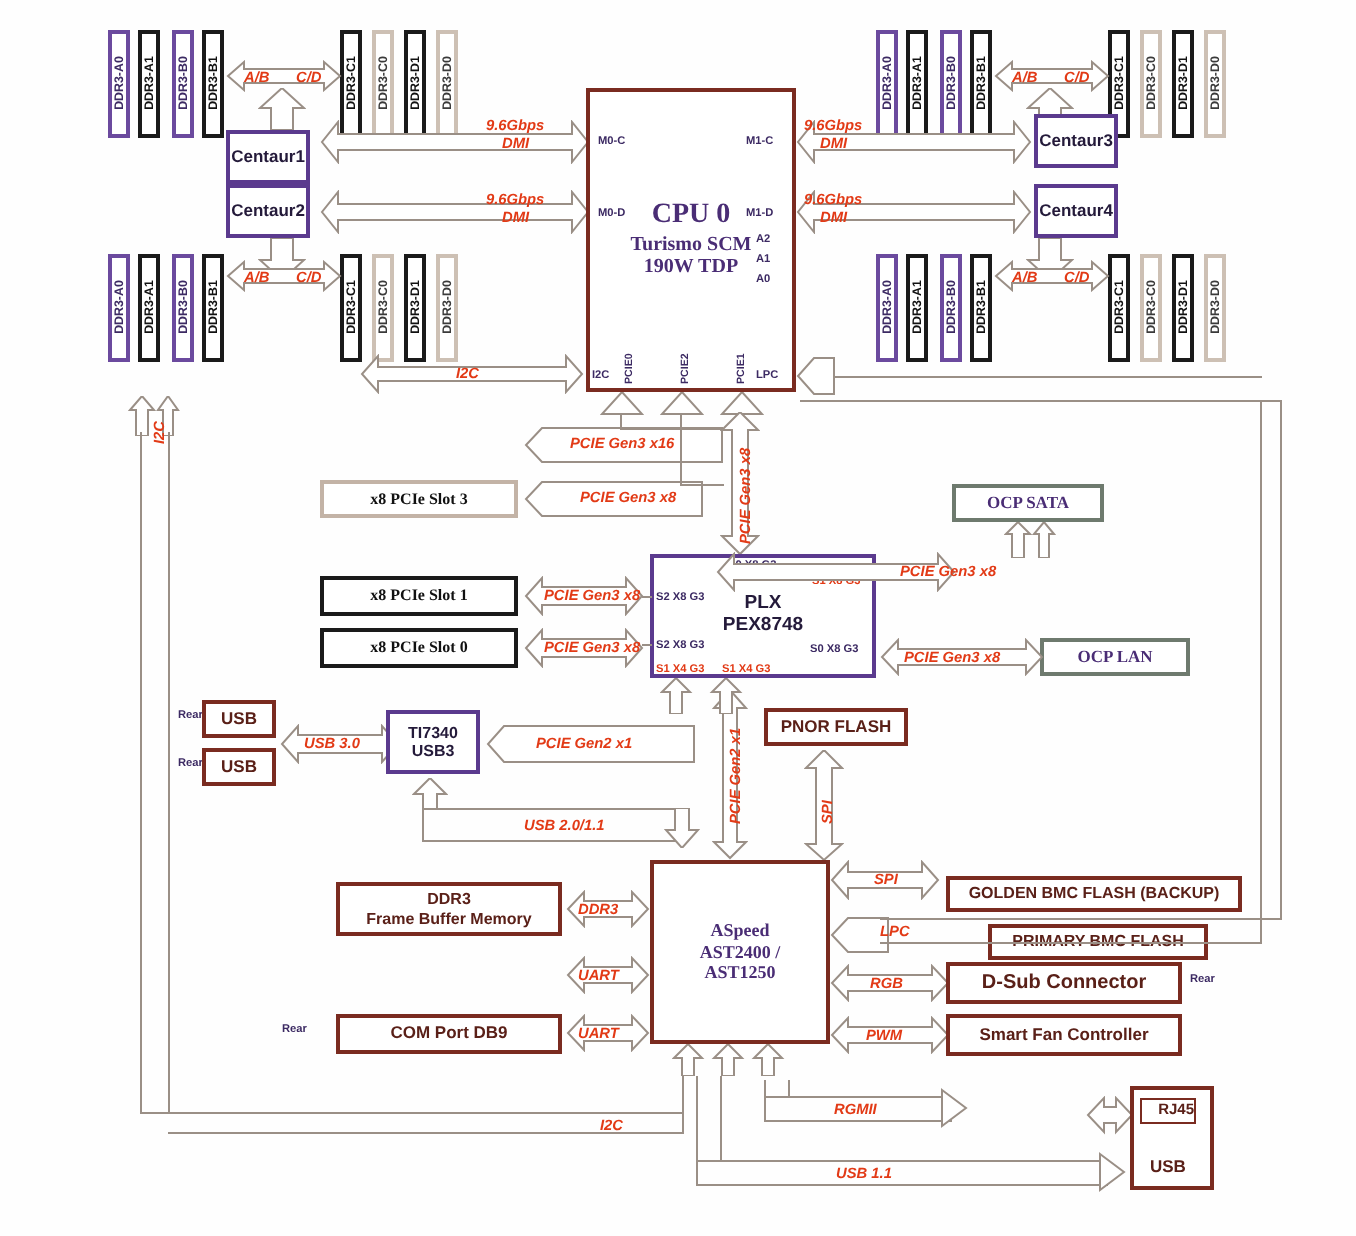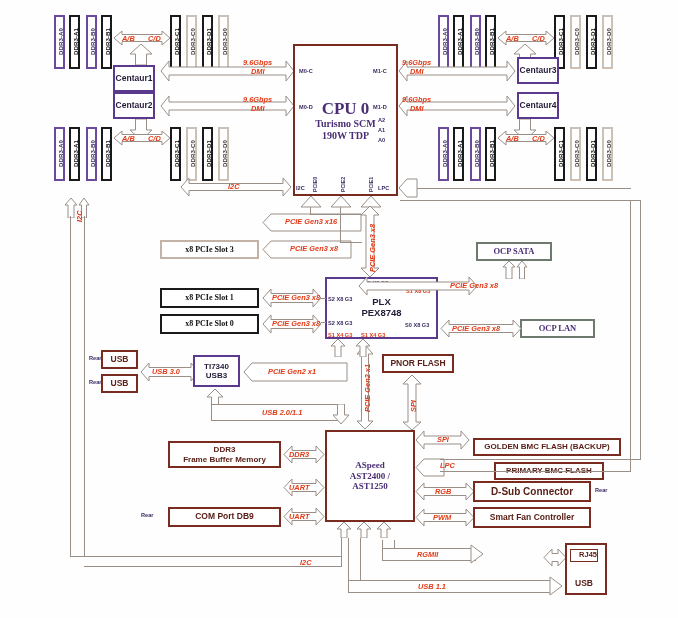--- a/index.html
+++ b/index.html
@@ -152,21 +152,21 @@
 
   <div class="harrow" style="left:113px;top:130px;">
     <svg width="58" height="16" viewBox="0 0 58 16">
       <polygon points="9,1 9,4.5 49,4.5 49,1 57,8 49,15 49,11.5 9,11.5 9,15 1,8" fill="#ffffff" stroke="#9a8f86" stroke-width="1"></polygon>
     </svg>
   </div>
   <div class="ilabel" style="left:122px;top:134px;">A/B</div>
   <div class="ilabel" style="left:148px;top:134px;">C/D</div>
 
   <div class="box b-maroon" style="left:293px;top:44px;width:105px;height:152px;flex-direction:column;justify-content:center;">
-    <div class="serif t-purple" style="font-size:17px;">CPU 0</div>
+    <div class="serif t-purple" style="font-size:14px;">CPU 0</div>
     <div class="serif t-purple" style="font-size:10px;">Turismo SCM</div>
     <div class="serif t-purple" style="font-size:10px;">190W TDP</div>
   </div>
   <div class="pin" style="left:299px;top:68px;">M0-C</div>
   <div class="pin" style="left:299px;top:104px;">M0-D</div>
   <div class="pin" style="left:373px;top:68px;">M1-C</div>
   <div class="pin" style="left:373px;top:104px;">M1-D</div>
   <div class="pin" style="left:378px;top:117px;">A2</div>
   <div class="pin" style="left:378px;top:127px;">A1</div>
   <div class="pin" style="left:378px;top:137px;">A0</div>

